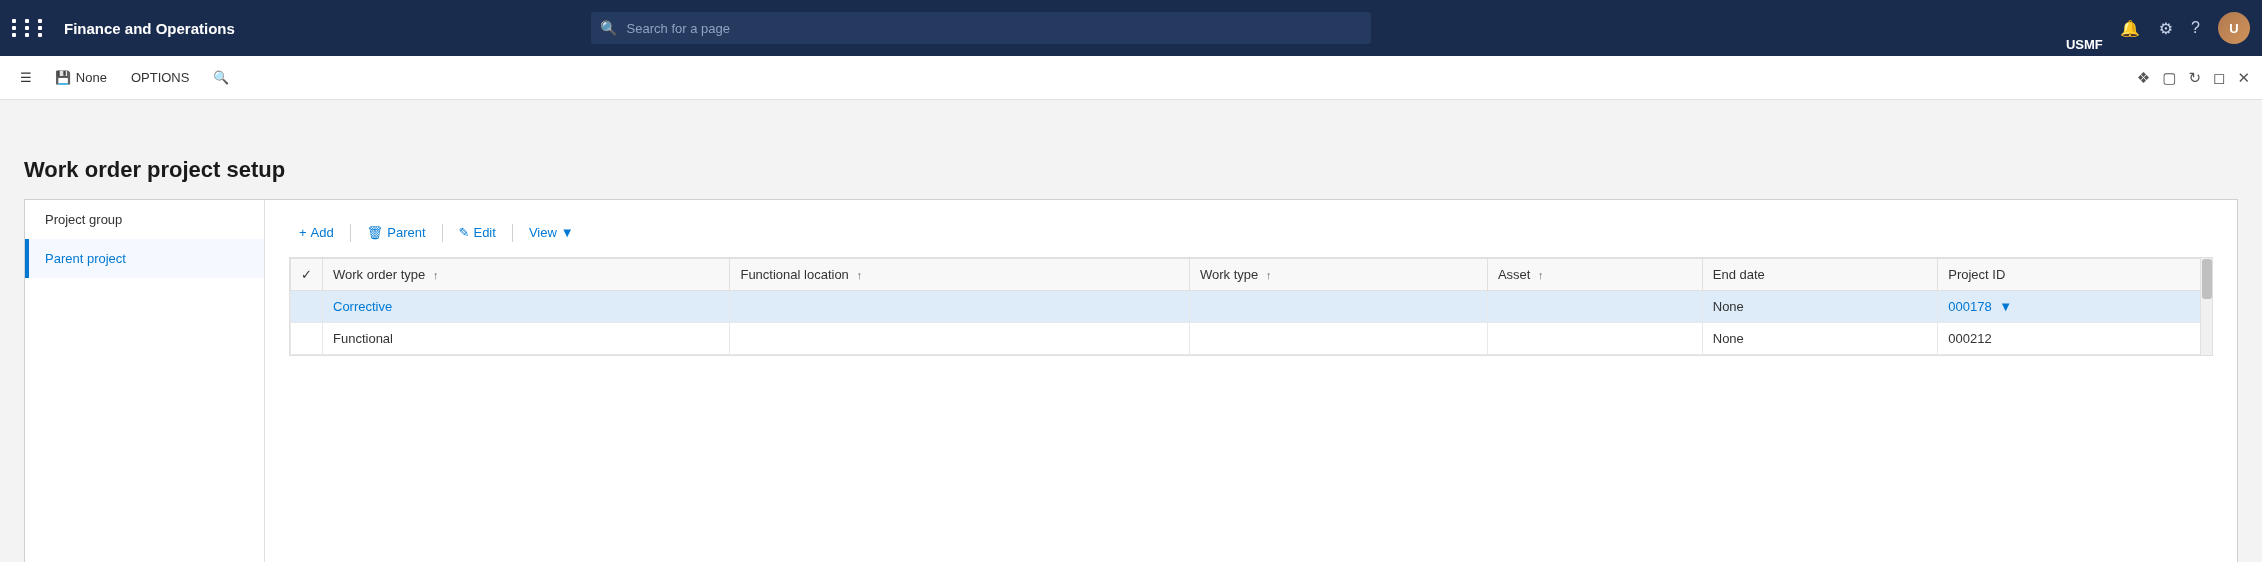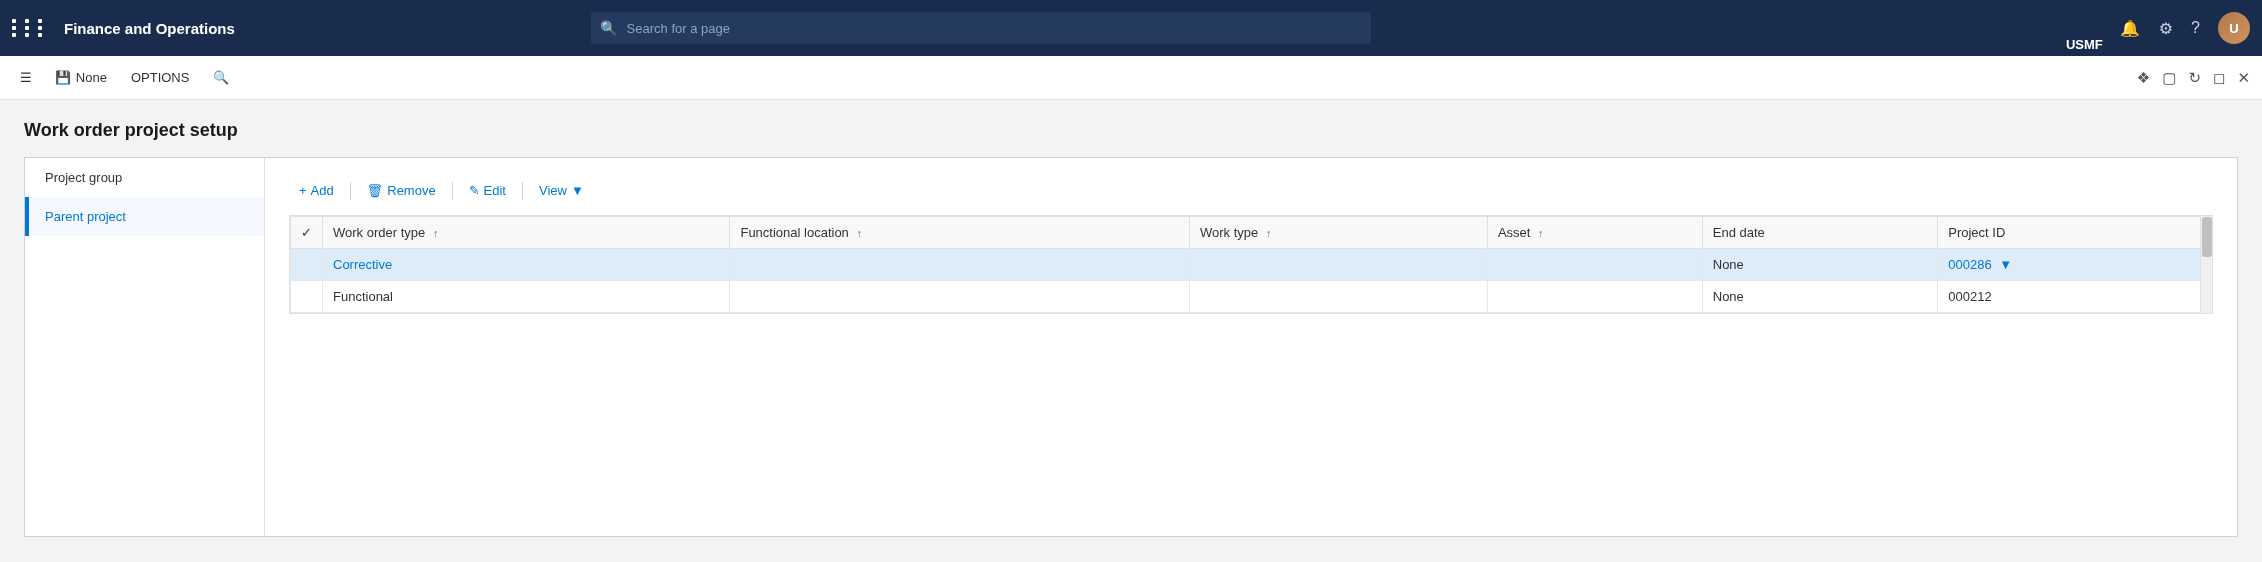--- a/index.html
+++ b/index.html
@@ -105,24 +105,25 @@
     }
     .toolbar-right .icon-btn {
       cursor: pointer; font-size: 15px; color: #555;
     }
 
     
     .page-body {
       padding: 20px 24px;
     }
     .page-title {
-      font-size: 18px;
+      font-size: 22px;
       font-weight: 700;
       color: #1a1a1a;
       margin-bottom: 16px;
+      margin-top: 37px;
     }
 
     
     .main-content {
       background: #fff;
       border: 1px solid #d0d0d0;
       display: flex;
       min-height: 380px;
     }
 
@@ -296,21 +297,21 @@
     <div class="content-area">
 
       <div class="action-bar">
         <button class="action-btn">
           <span>+</span>
           <span>Add</span>
         </button>
         <div class="action-sep"></div>
         <button class="action-btn">
           <span>🗑</span>
-          <span>Remove</span>
+          <span>Parent</span>
         </button>
         <div class="action-sep"></div>
         <button class="action-btn">
           <span>✎</span>
           <span>Edit</span>
         </button>
         <div class="action-sep"></div>
         <button class="action-btn">
           <span>View</span>
           <span>▼</span>
@@ -348,21 +349,21 @@
           </thead>
           <tbody>
             <tr class="row-selected">
               <td class="check-col"></td>
               <td class="link-cell">Corrective</td>
               <td></td>
               <td></td>
               <td></td>
               <td>None</td>
               <td class="link-cell">
-                <span>000286</span>
+                <span>000178</span>
                 <span class="dropdown-arrow">▼</span>
               </td>
             </tr>
             <tr>
               <td class="check-col"></td>
               <td>Functional</td>
               <td></td>
               <td></td>
               <td></td>
               <td>None</td>

